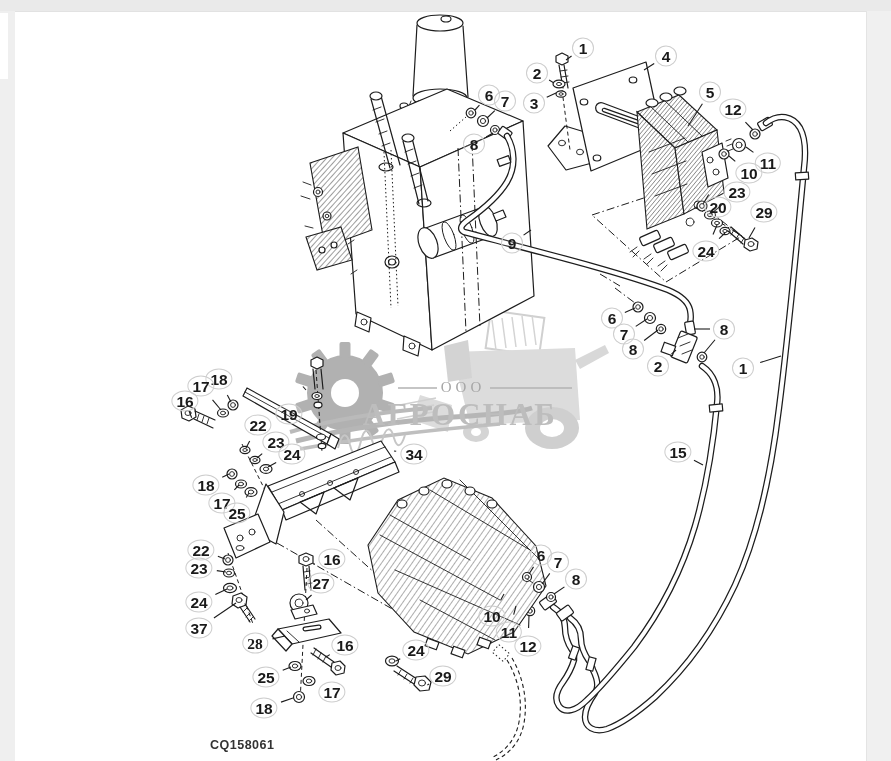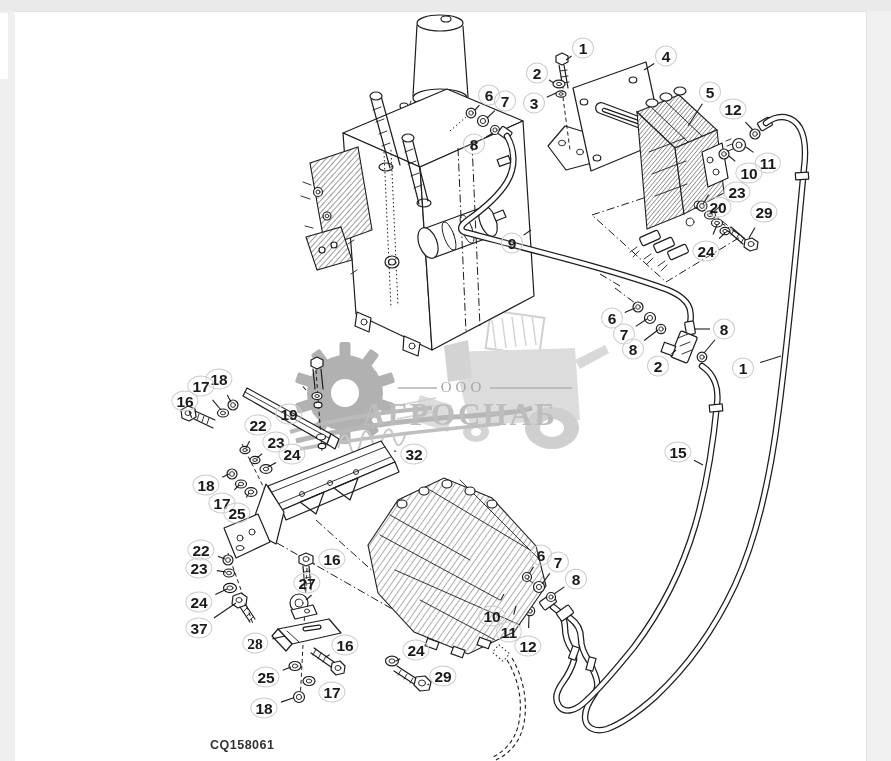--- a/index.html
+++ b/index.html
@@ -527,27 +527,27 @@
       <div class="callout" style="left: 289px; top: 373px; margin-top: 41px;">19</div>
       <div class="callout" style="left: 219px; top: 379px;">18</div>
       <div class="callout" style="left: 201px; top: 386px;">17</div>
       <div class="callout" style="left: 185px; top: 401px;">16</div>
       <div class="callout" style="left: 258px; top: 425px;">22</div>
       <div class="callout" style="left: 276px; top: 442px;">23</div>
       <div class="callout" style="left: 292px; top: 454px;">24</div>
       <div class="callout" style="left: 206px; top: 485px;">18</div>
       <div class="callout" style="left: 222px; top: 503px;">17</div>
       <div class="callout" style="left: 237px; top: 513px;">25</div>
-      <div class="callout" style="left: 414px; top: 454px;">32</div>
+      <div class="callout" style="left: 414px; top: 454px;">34</div>
       <div class="callout" style="left: 201px; top: 550px;">22</div>
       <div class="callout" style="left: 199px; top: 568px;">23</div>
       <div class="callout" style="left: 199px; top: 602px;">24</div>
       <div class="callout" style="left: 199px; top: 628px;">37</div>
       <div class="callout" style="left: 332px; top: 559px;">16</div>
-      <div class="callout" style="left: 307px; top: 583px; text-align: right;">27</div>
+      <div class="callout" style="left: 321px; top: 583px; text-align: right;">27</div>
       <div class="callout" style="left: 255px; top: 643px; font-family: Liberation Serif, serif;">28</div>
       <div class="callout" style="left: 345px; top: 645px;">16</div>
       <div class="callout" style="left: 266px; top: 677px;">25</div>
       <div class="callout" style="left: 332px; top: 692px;">17</div>
       <div class="callout" style="left: 264px; top: 708px;">18</div>
       <div class="callout" style="left: 416px; top: 650px;">24</div>
       <div class="callout" style="left: 443px; top: 676px;">29</div>
       <div class="callout" style="left: 541px; top: 555px;">6</div>
       <div class="callout" style="left: 558px; top: 562px;">7</div>
       <div class="callout" style="left: 576px; top: 579px;">8</div>

